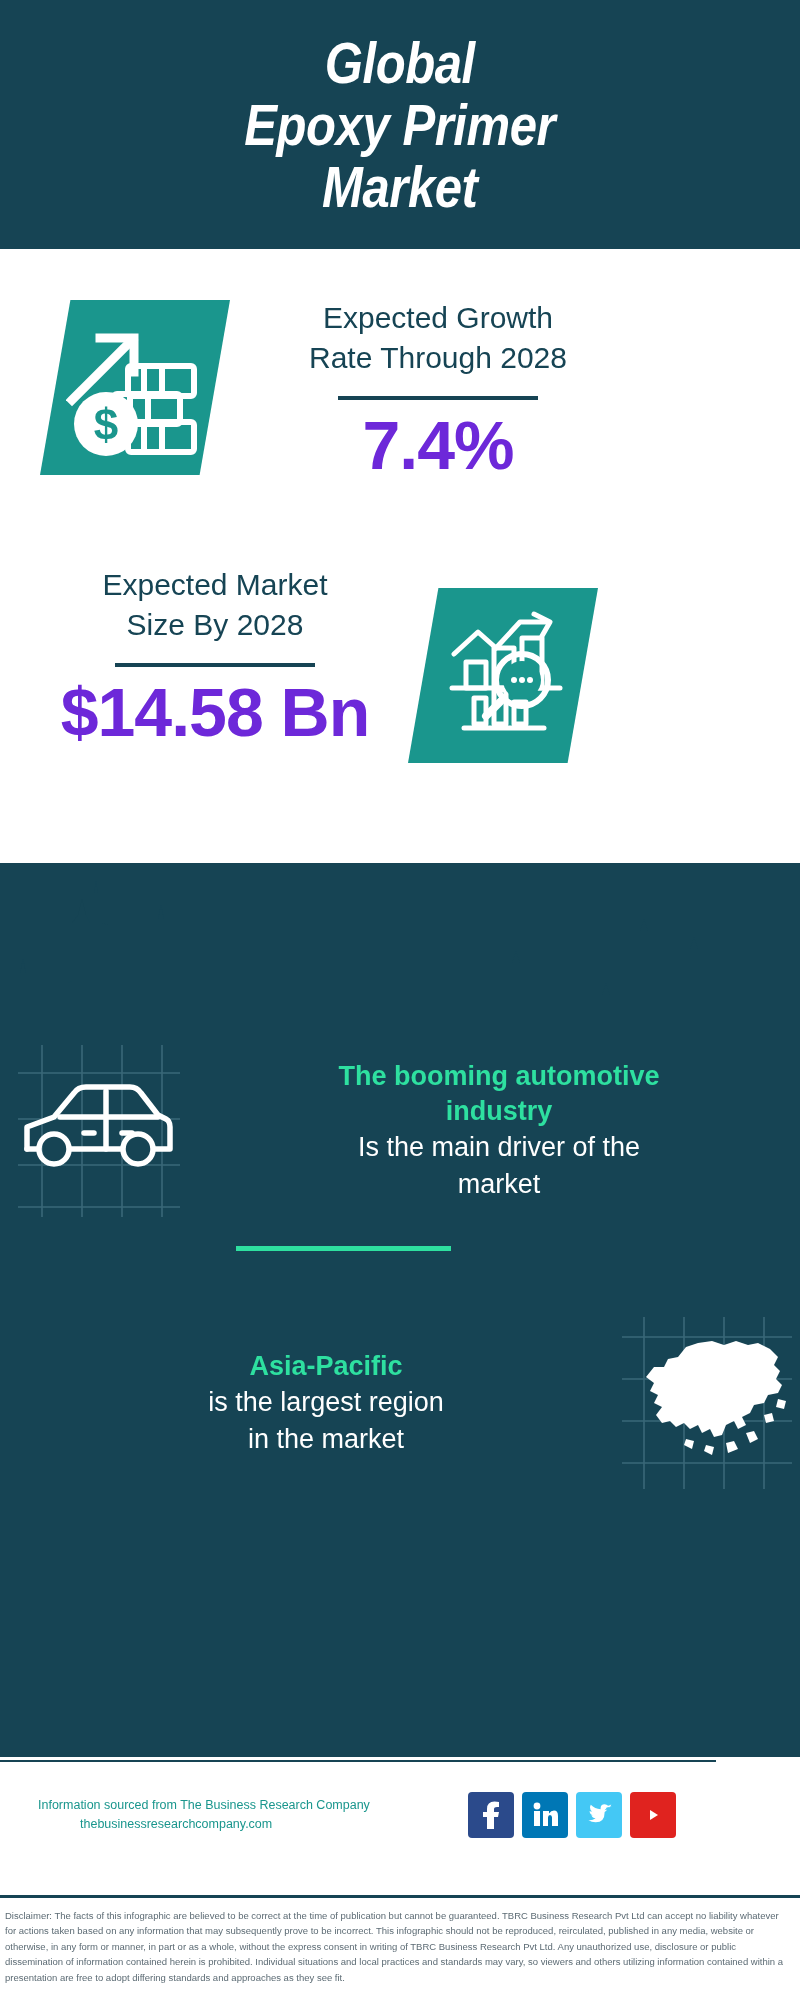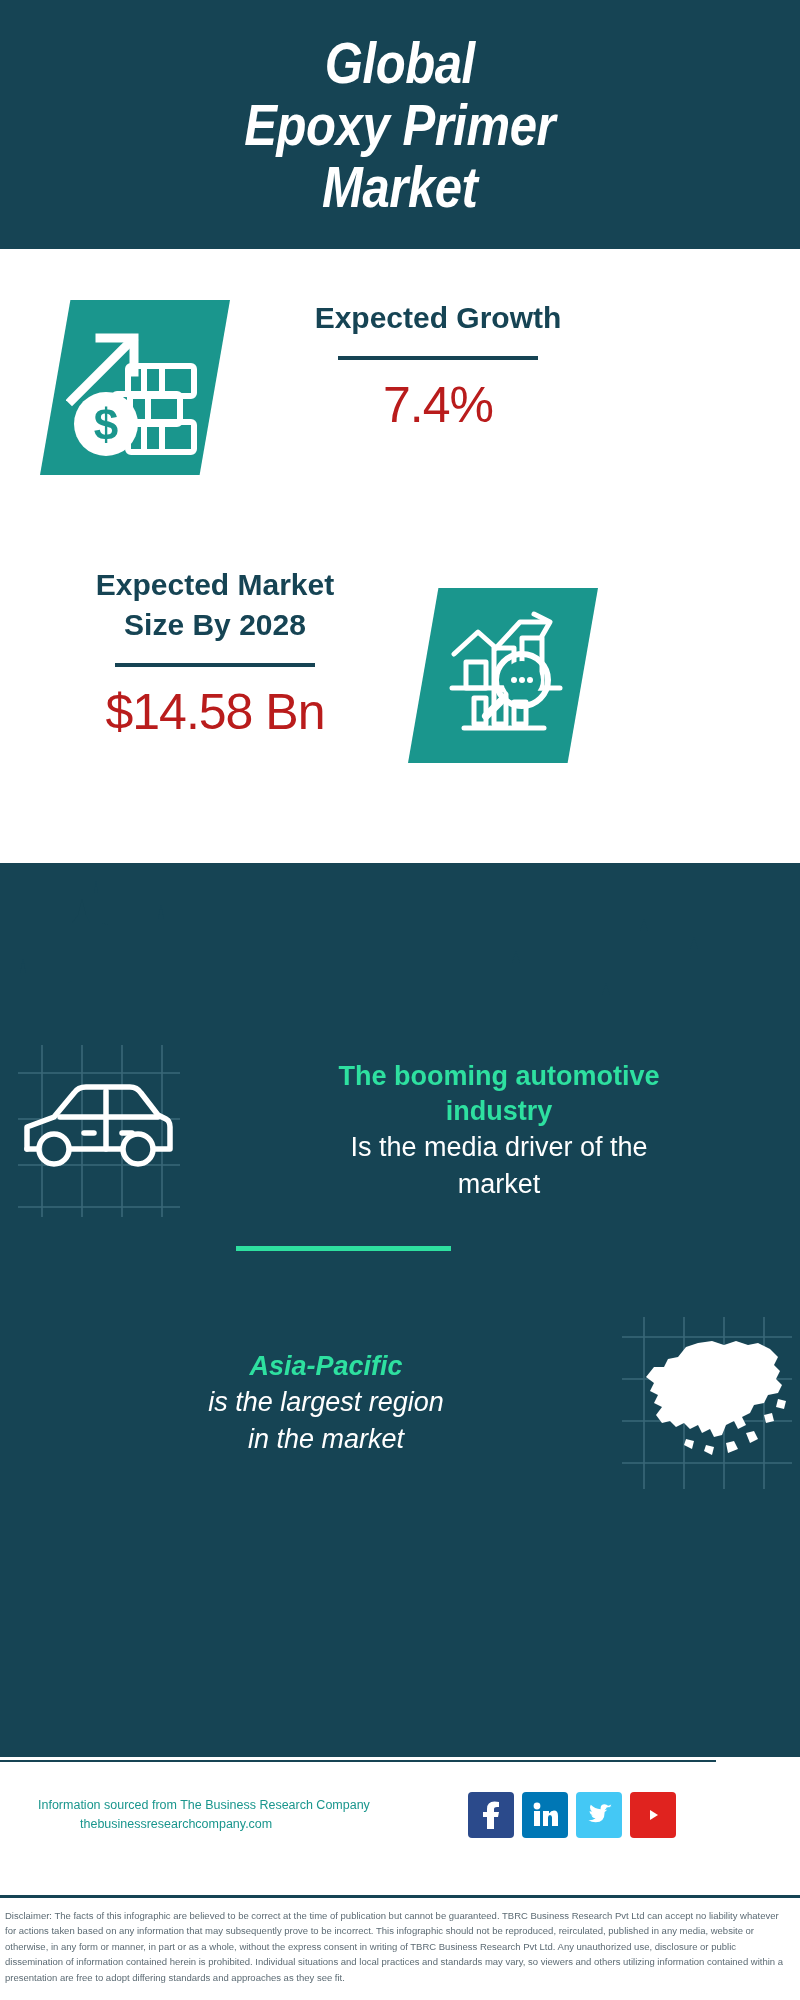--- a/index.html
+++ b/index.html
@@ -39,31 +39,31 @@
   }
   .stat1-svg { position:absolute; left:26px; top:16px; }
 
   .stat1-text {
     position:absolute; left:258px; top:298px; width:360px;
     text-align:center;
   }
   .stat-label {
     color:#164454;
     font-size:30px;
-    font-weight:bold;
+    font-weight:normal;
     line-height:40px;
   }
   .rule {
     width:200px; height:4px; background:#164454;
     margin:18px auto 10px auto;
   }
   .stat-value {
-    color:#b91c1c;
-    font-size:50px;
-    font-weight:normal;
+    color:#6d28d9;
+    font-size:68px;
+    font-weight:bold;
     line-height:70px;
     letter-spacing:-1px;
   }
 
   
   .stat2-text {
     position:absolute; left:40px; top:565px; width:350px;
     text-align:center;
   }
   .stat2-icon {
@@ -186,20 +186,21 @@
         <path d="M78 106 L78 136 M96 106 L96 136"></path>
       </g>
       <circle cx="40" cy="108" r="32" fill="#ffffff"></circle>
       <text x="40" y="124" font-family="Liberation Sans, sans-serif" font-size="44" font-weight="bold" fill="#1a968d" text-anchor="middle">$</text>
     </svg>
   </div>
 
   <div class="stat1-text">
     <div class="stat-label">
       <div>Expected Growth</div>
+      <div>Rate Through 2028</div>
     </div>
     <div class="rule"></div>
     <div class="stat-value">7.4%</div>
   </div>
 
   <div class="stat2-text">
     <div class="stat-label">
       <div>Expected Market</div>
       <div>Size By 2028</div>
     </div>
@@ -263,29 +264,29 @@
             <circle cx="32" cy="70" r="15"></circle>
             <circle cx="116" cy="70" r="15"></circle>
             <path d="M62 54 L72 54"></path>
             <path d="M100 54 L110 54"></path>
           </g>
         </svg>
       </div>
       <div class="feature-text">
         <div class="hl">The booming automotive</div>
         <div class="hl">industry</div>
-        <div class="sub">Is the media driver of the</div>
+        <div class="sub">Is the main driver of the</div>
         <div class="sub">market</div>
       </div>
     </div>
 
     <div class="divider"></div>
 
     <div class="feature feature-2">
-      <div class="feature-text" style="margin-left:34px;font-style:italic;">
+      <div class="feature-text" style="margin-left:34px;">
         <div class="hl">Asia-Pacific</div>
         <div class="sub">is the largest region</div>
         <div class="sub">in the market</div>
       </div>
       <div class="map-icon">
         <svg class="grid-lines" width="190" height="180" viewBox="0 0 190 180">
           <g stroke="#3a6878" stroke-width="1.6">
             <path d="M8 24 L178 24"></path>
             <path d="M8 66 L178 66"></path>
             <path d="M8 108 L178 108"></path>

